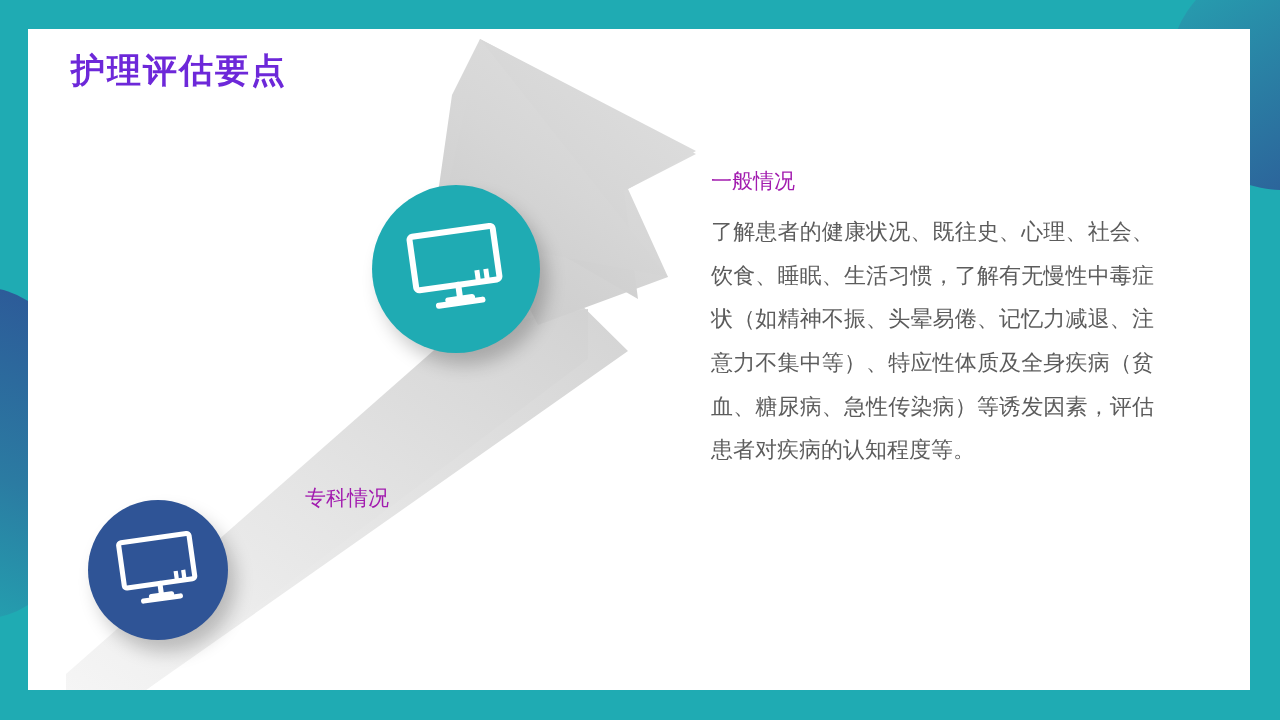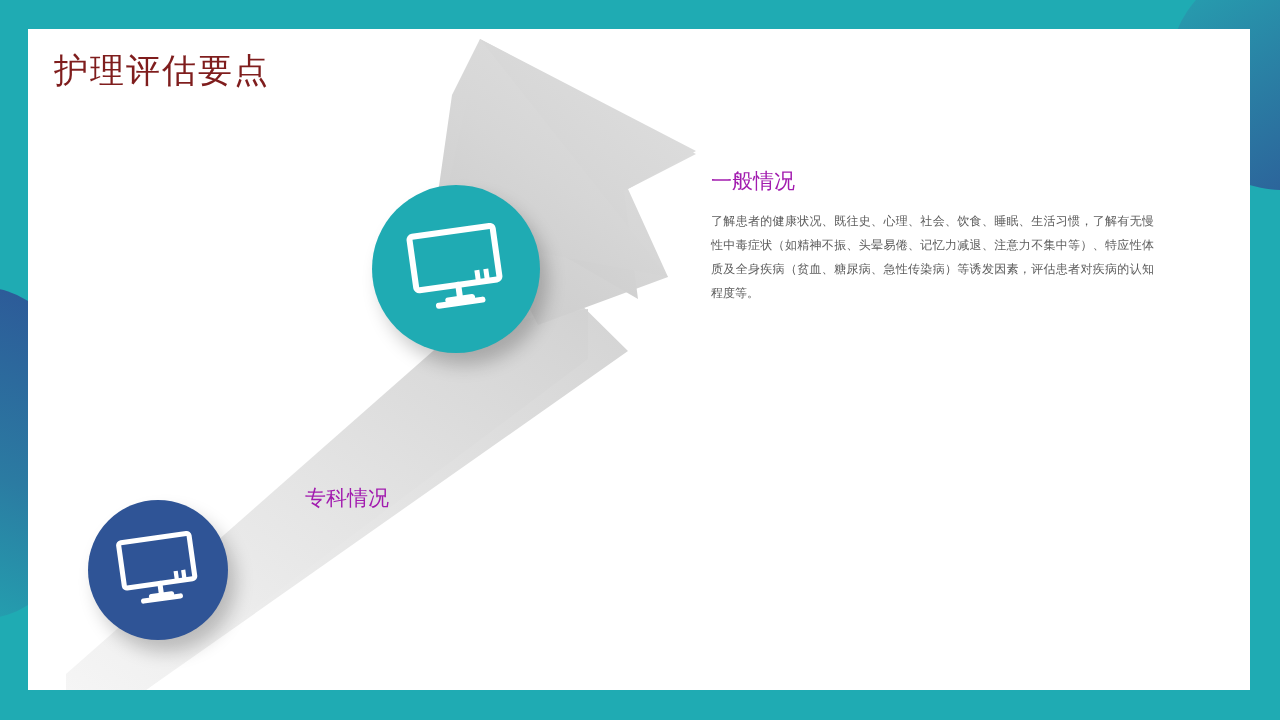--- a/index.html
+++ b/index.html
@@ -65,25 +65,25 @@
     left: 0;
     top: 0;
     width: 1222px;
     height: 661px;
     pointer-events: none;
   }
 
   
   .page-title {
     position: absolute;
-    left: 26px;
+    left: 43px;
     top: 22px;
     font-size: 34px;
-    font-weight: normal;
-    color: #7f1d1d;
+    font-weight: bold;
+    color: #6d28d9;
     letter-spacing: 2px;
     line-height: 1.2;
     white-space: nowrap;
   }
 
   
   .icon-circle {
     position: absolute;
     border-radius: 50%;
     display: flex;
@@ -115,21 +115,21 @@
   .block-special { left: 277px; top: 455px; width: 840px; }
 
   .block-heading {
     font-size: 21px;
     color: #a21caf;
     line-height: 1.4;
     margin-bottom: 14px;
     font-weight: normal;
   }
   .block-body {
-    font-size: 12px;
+    font-size: 22px;
     color: #5c5c5c;
     line-height: 1.98;
     text-align: justify;
     text-justify: inter-ideograph;
   }
   .block-special .block-body { line-height: 2.06; }
 </style>
 </head>
 <body>
 

